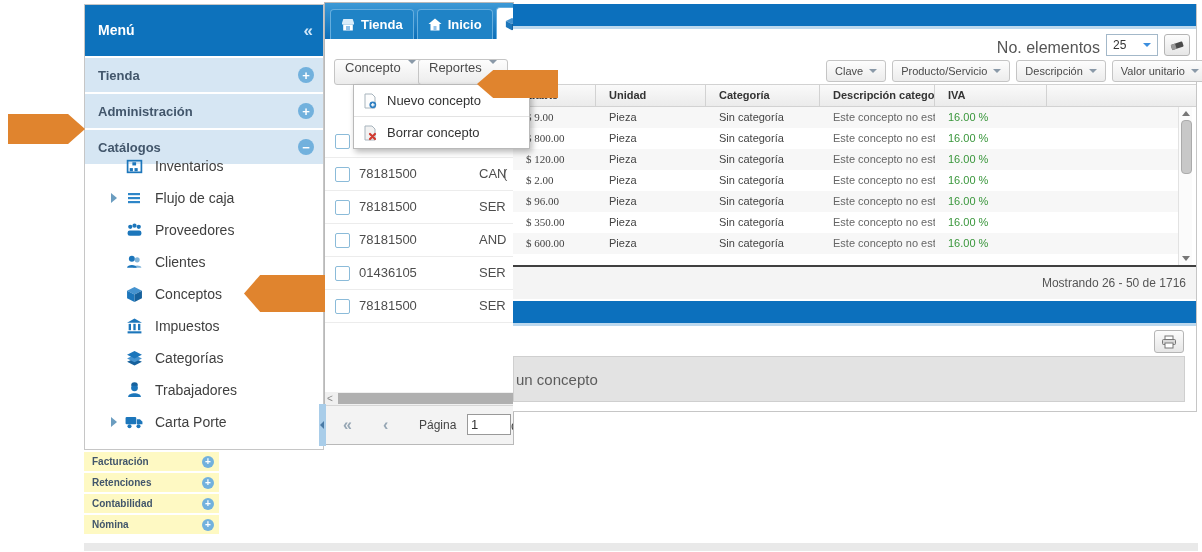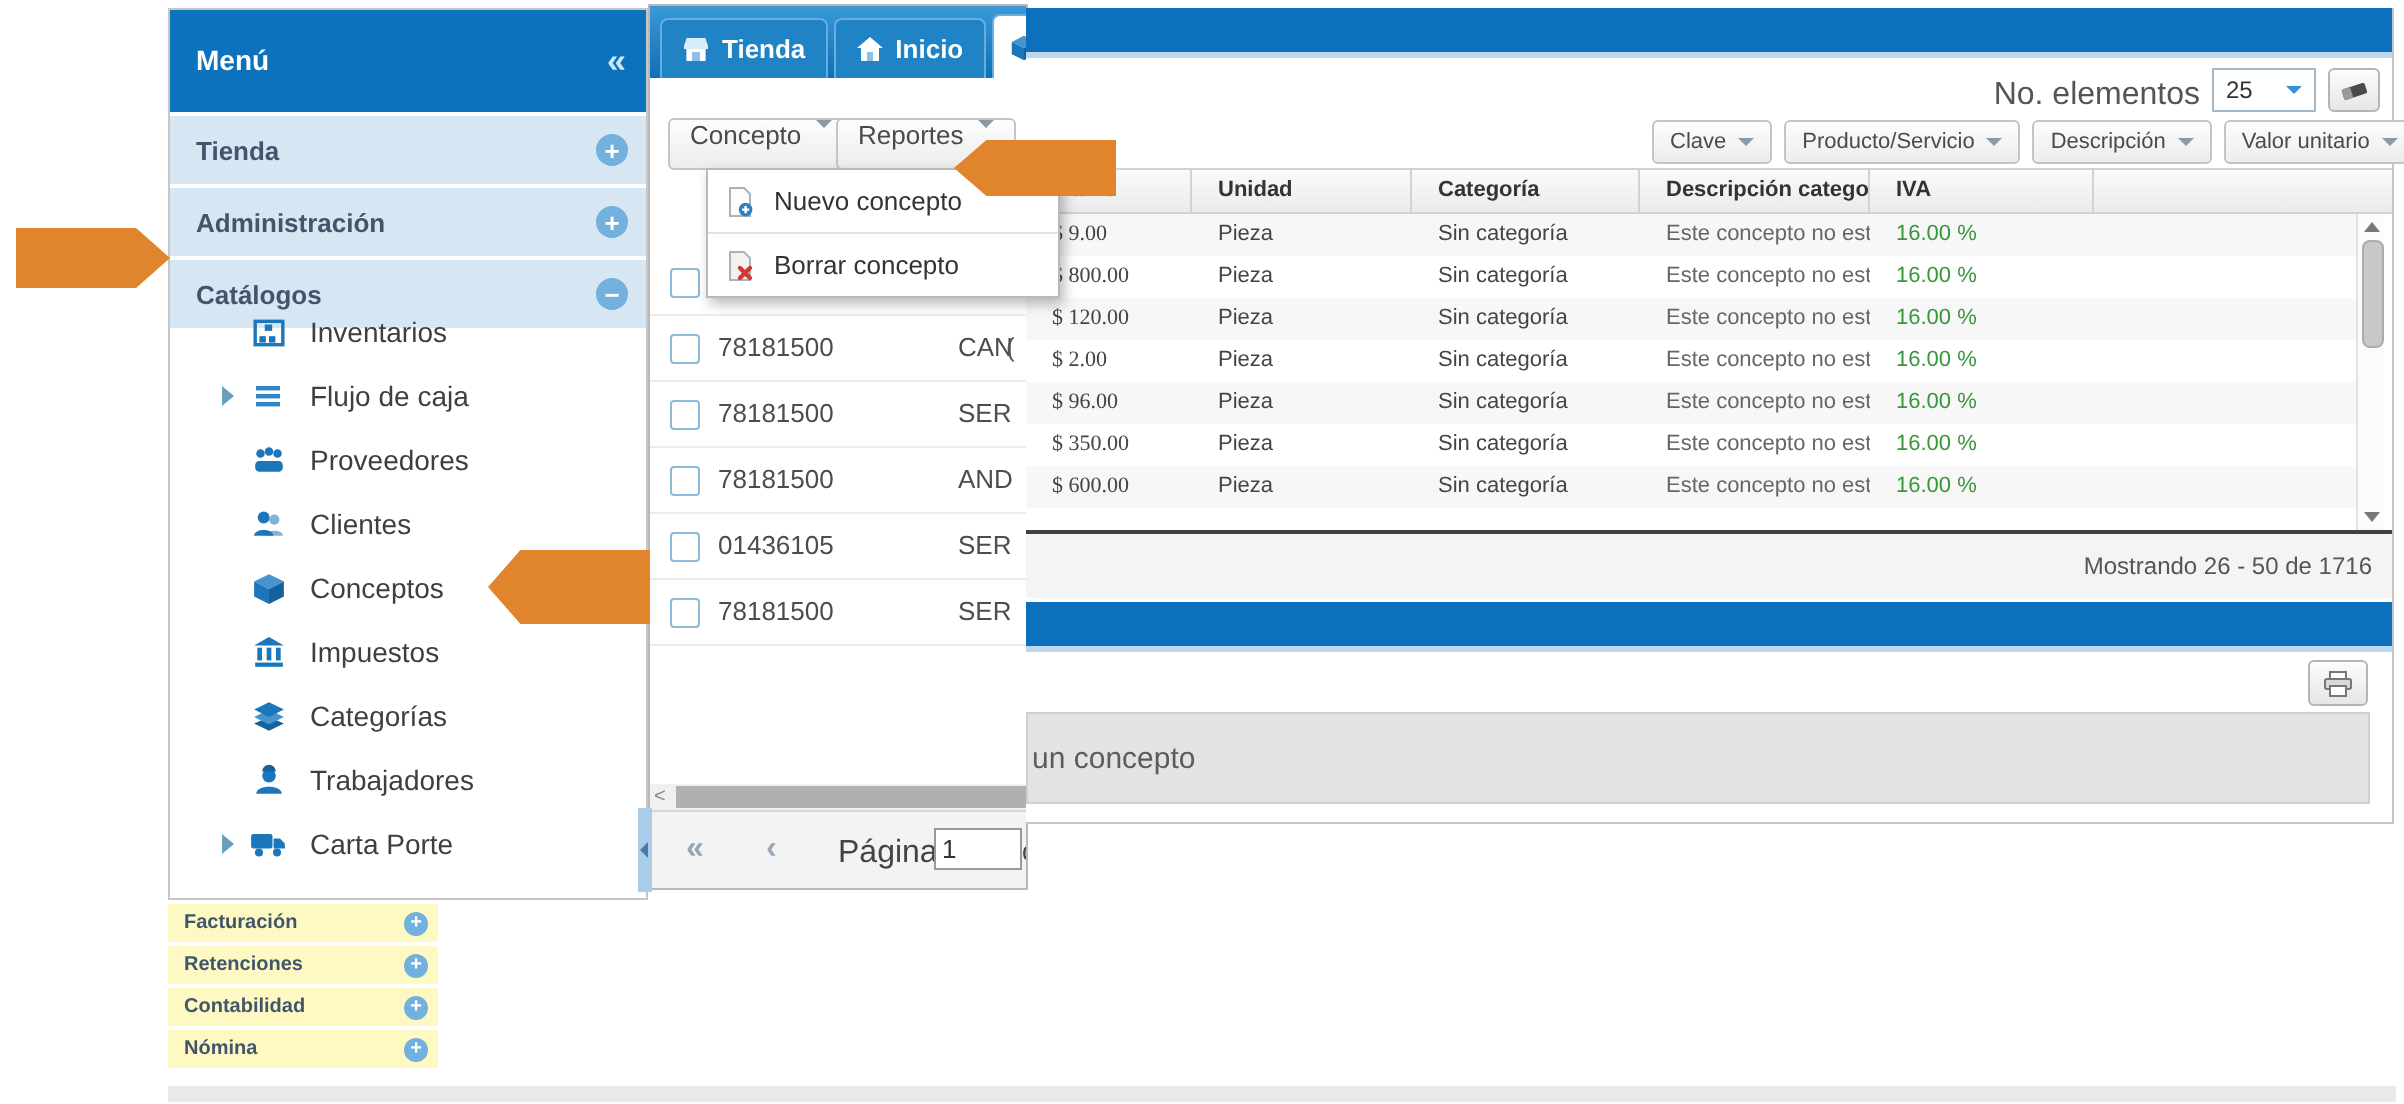--- a/index.html
+++ b/index.html
@@ -51,21 +51,21 @@
             border:1px solid #8bbbd9;border-radius:2px;cursor:pointer;}
   .lrow .code{position:absolute;left:34px;top:8px;font-size:13px;color:#4d4d4d;}
   .lrow .name{position:absolute;left:154px;top:8px;font-size:13px;color:#4d4d4d;white-space:nowrap;}
   .frag{position:absolute;font-size:13px;color:#555;z-index:1;}
   .hscroll{position:absolute;left:0;top:389px;right:0;height:13px;background:#f0f0f0;}
   .hscroll .harr{position:absolute;left:2px;top:0;font-size:10px;color:#888;line-height:13px;cursor:pointer;}
   .hscroll .hthumb{position:absolute;left:13px;right:0;top:1px;height:11px;background:#b0b0b0;cursor:pointer;}
   .lp-pager{position:absolute;left:0;top:402px;right:0;bottom:0;background:#f3f3f3;
             border-top:1px solid #d6d6d6;}
   .pchev{position:absolute;top:9px;font-size:16px;font-weight:bold;color:#96a6b4;cursor:pointer;line-height:1.2;}
-  .plabel{position:absolute;left:94px;top:12px;font-size:16px;color:#444;}
+  .plabel{position:absolute;left:94px;top:12px;font-size:12px;color:#444;}
   .pinput{position:absolute;left:142px;top:8px;width:36px;height:19px;border:1px solid #999;
           font-size:13px;color:#333;padding:0 3px;font-family:"Liberation Sans",sans-serif;}
   .psuffix{position:absolute;left:186px;top:12px;font-size:13px;color:#444;}
   .split-handle{position:absolute;left:319px;top:404px;width:7px;height:42px;background:#a9cdе9;
                 background:#a9cde9;z-index:3;cursor:pointer;}
   .split-handle:before{content:"";position:absolute;left:1px;top:17px;width:0;height:0;
                 border-right:4px solid #4a7aa5;border-top:4px solid transparent;border-bottom:4px solid transparent;}
   
   .ddmenu{position:absolute;left:333px;top:84px;width:175px;background:#fff;border:1px solid #b9b9b9;
           box-shadow:2px 3px 6px rgba(0,0,0,.28);z-index:5;margin-left:20px;}

